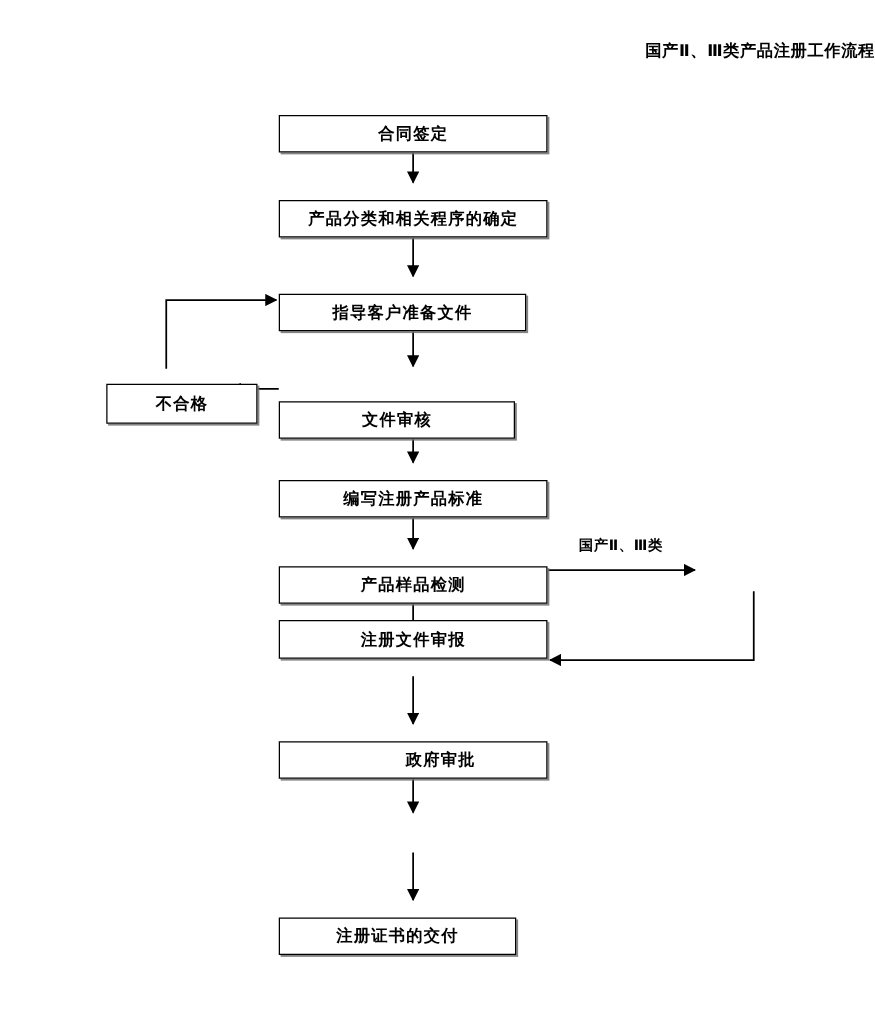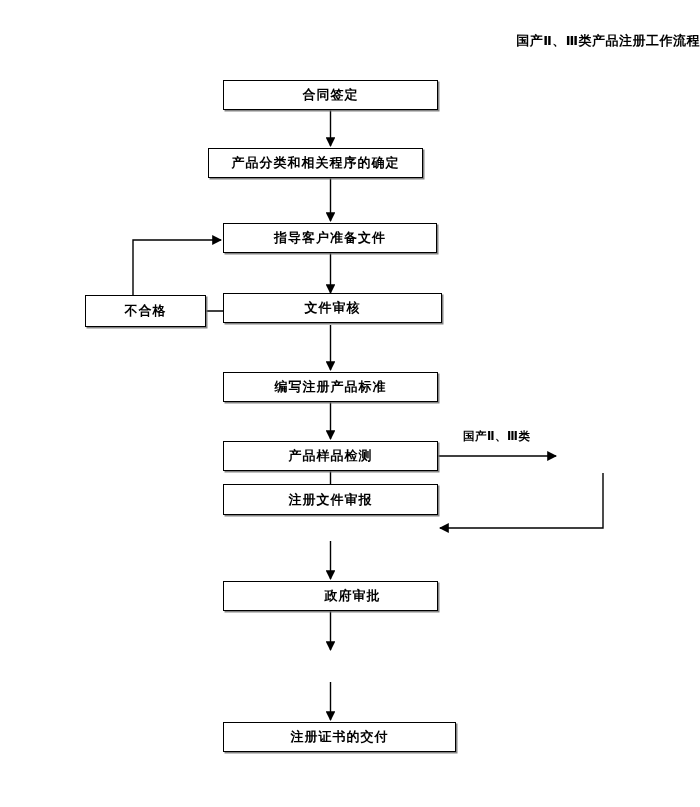--- a/index.html
+++ b/index.html
@@ -34,20 +34,21 @@
     border: 1px solid #000000;
     background: #ffffff;
     display: flex;
     align-items: center;
     justify-content: center;
     font-size: 13px;
     font-weight: bold;
     color: #000000;
     letter-spacing: 1px;
     box-shadow: 1.5px 1.5px 0 0 rgba(110,110,110,0.85);
+    margin-top: 12px;
   }
   .edge-label {
     position: absolute;
     font-size: 11.5px;
     font-weight: bold;
     color: #000000;
     white-space: nowrap;
     letter-spacing: 0.5px;
   }
   svg.wires {
@@ -100,35 +101,35 @@
 
     <line x1="330.5" y1="541" x2="330.5" y2="579" marker-end="url(#arrow)"></line>
 
     <line x1="330.5" y1="611" x2="330.5" y2="650" marker-end="url(#arrow)"></line>
 
     <line x1="330.5" y1="682" x2="330.5" y2="720" marker-end="url(#arrow)"></line>
   </svg>
 
   <div class="node" style="left:223px; top:80px; width:215px; height:30px;">合同签定</div>
 
-  <div class="node" style="left:208px; top:148px; width:215px; height:30px;">产品分类和相关程序的确定</div>
+  <div class="node" style="left:223px; top:148px; width:215px; height:30px;">产品分类和相关程序的确定</div>
 
-  <div class="node" style="left:223px; top:223px; width:214px; height:30px;">指导客户准备文件</div>
+  <div class="node" style="left:223px; top:223px; width:198px; height:30px;">指导客户准备文件</div>
 
-  <div class="node" style="left:223px; top:293px; width:219px; height:30px;">文件审核</div>
+  <div class="node" style="left:223px; top:309px; width:189px; height:30px;">文件审核</div>
 
   <div class="node" style="left:223px; top:372px; width:215px; height:30px;">编写注册产品标准</div>
 
   <div class="node" style="left:223px; top:441px; width:215px; height:30px;font-family:Liberation Mono, monospace;">产品样品检测</div>
 
   <div class="node" style="left:223px; top:484px; width:215px; height:31px;">注册文件审报</div>
 
   <div class="node" style="left:223px; top:581px; width:215px; height:30px;padding-left:44px;">政府审批</div>
 
 
-  <div class="node" style="left:223px; top:722px; width:233px; height:30px;">注册证书的交付</div>
+  <div class="node" style="left:223px; top:722px; width:190px; height:30px;">注册证书的交付</div>
 
   <div class="node" style="left:85px; top:295px; width:121px; height:32px;">不合格</div>
 
 
   <div class="edge-label" style="left:463px; top:429px;">国产Ⅱ、Ⅲ类</div>
 
 </div>
 
 </body></html>

